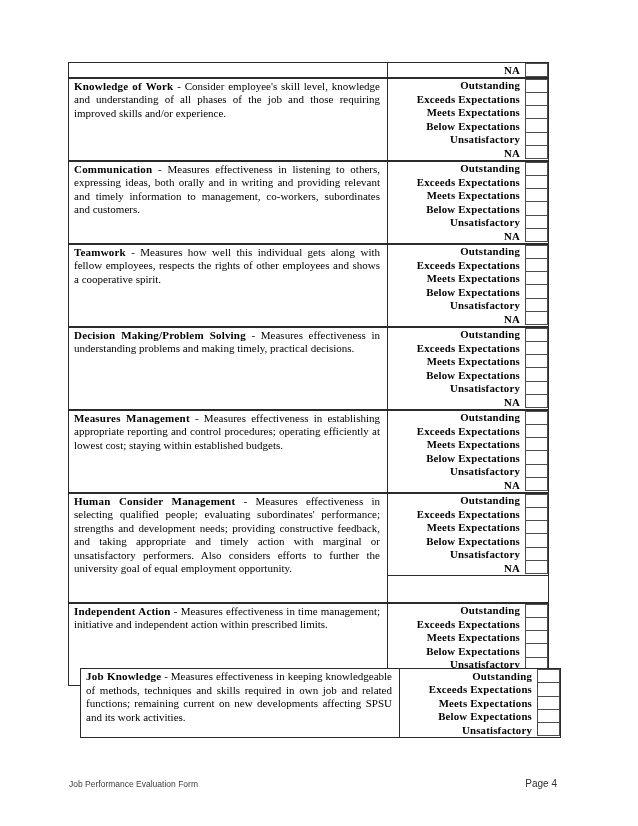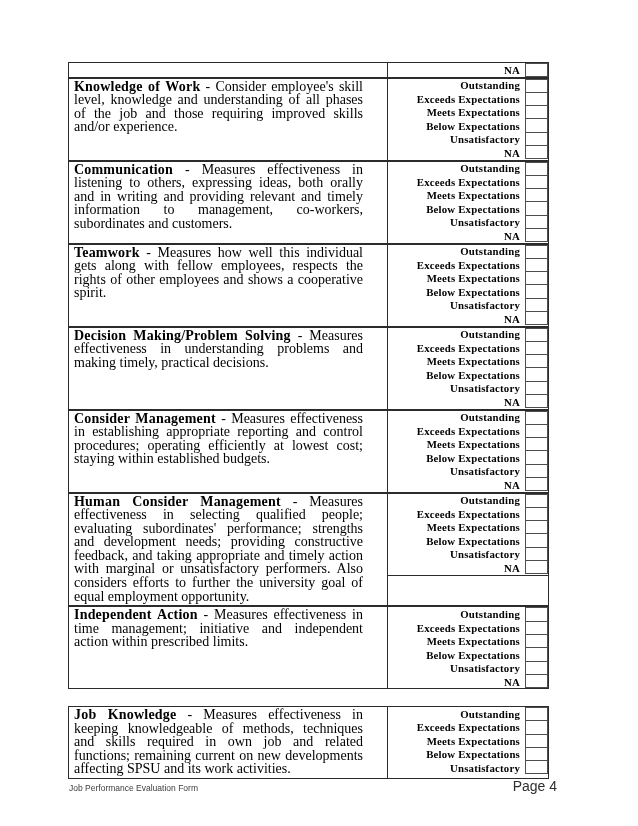--- a/index.html
+++ b/index.html
@@ -14,29 +14,29 @@
   }
   .doc-table {
     position: absolute;
     left: 68px;
     width: 481px;
     border: 1.5px solid #2b2b2b;
     box-sizing: border-box;
     background: #ffffff;
   }
   #tableA { top: 62px; }
-  #tableB { top: 706px; }
+  #tableB { top: 668px; margin-left: 12px; }
   .block-row { display: flex; }
   .block-row + .block-row { border-top: 2px solid #2b2b2b; }
   .desc-cell {
     width: 319px;
     box-sizing: border-box;
     border-right: 1.3px solid #2b2b2b;
-    padding: 1px 24px 2px 5px;
-    font-size: 14px;
+    padding: 1px 7px 2px 5px;
+    font-size: 11px;
     line-height: 13.6px;
     text-align: justify;
   }
   .desc-cell .title { font-weight: bold; letter-spacing: 0.2px; }
   .ratings-cell {
     flex: 1;
     display: flex;
     flex-direction: column;
   }
   .ratings-grid { display: flex; }
@@ -68,21 +68,21 @@
     top: 778px;
     width: 488px;
     display: flex;
     justify-content: space-between;
     align-items: baseline;
     font-family: "Liberation Sans", sans-serif;
     font-size: 8.5px;
     color: #3d3d3d;
     gap: 38px;
   }
-  .footer .page-num { font-size: 14px; color: #2e2e2e; }
+  .footer .page-num { font-size: 10px; color: #2e2e2e; }
 </style>
 </head>
 <body>
 
 <div class="page">
   <div class="doc-table" id="tableA">
   <div class="block-row">
     <div class="desc-cell">
       <span class="title"></span>
       <span class="desc"></span>
@@ -202,21 +202,21 @@
               <div class="rating-checkbox"></div>
               <div class="rating-checkbox"></div>
               <div class="rating-checkbox"></div>
             </div>
       </div>
     </div>
   </div>
 
   <div class="block-row">
     <div class="desc-cell">
-      <span class="title">Consider Management</span>
+      <span class="title">Measures Management</span>
       <span class="desc">- Measures effectiveness in establishing appropriate reporting and control procedures; operating efficiently at lowest cost; staying within established budgets.</span>
     </div>
     <div class="ratings-cell">
       <div class="ratings-grid" style="height: 81px;">
         <div class="labels-col">
               <div class="rating-label">Outstanding</div>
               <div class="rating-label">Exceeds Expectations</div>
               <div class="rating-label">Meets Expectations</div>
               <div class="rating-label">Below Expectations</div>
               <div class="rating-label">Unsatisfactory</div>

